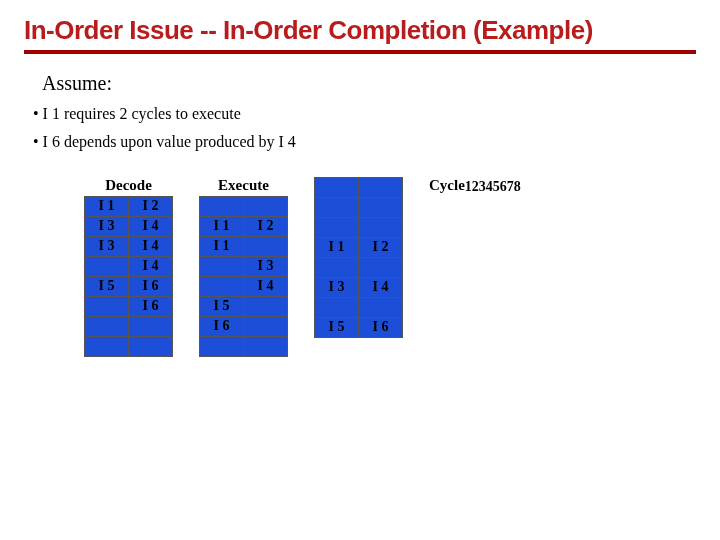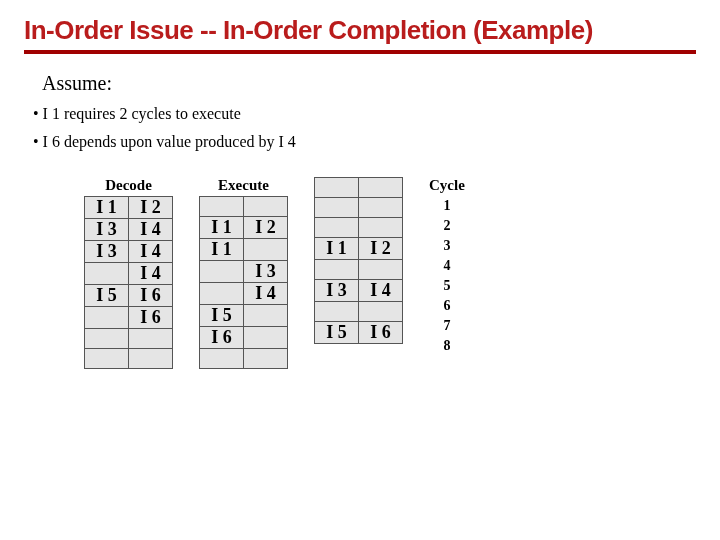--- a/index.html
+++ b/index.html
@@ -49,29 +49,29 @@
   .tbl-header {
     font-weight: 700;
     font-size: 15px;
     text-align: center;
     padding-bottom: 2px;
   }
   .tbl td {
     width: 44px;
     height: 20px;
     border: 1px solid #555;
-    background: #e5e5e5;
+    background: #1d4ed8;
     text-align: center;
-    font-size: 18px;
+    font-size: 14px;
     font-weight: 700;
     vertical-align: middle;
   }
   .cycle-col {
     display: flex;
-    flex-direction: column;
+    flex-direction: row;
     align-items: center;
   }
   .cycle-col .row {
     height: 20px;
     font-size: 14px;
     font-weight: 700;
     display: flex;
     align-items: center;
   }
 </style>

